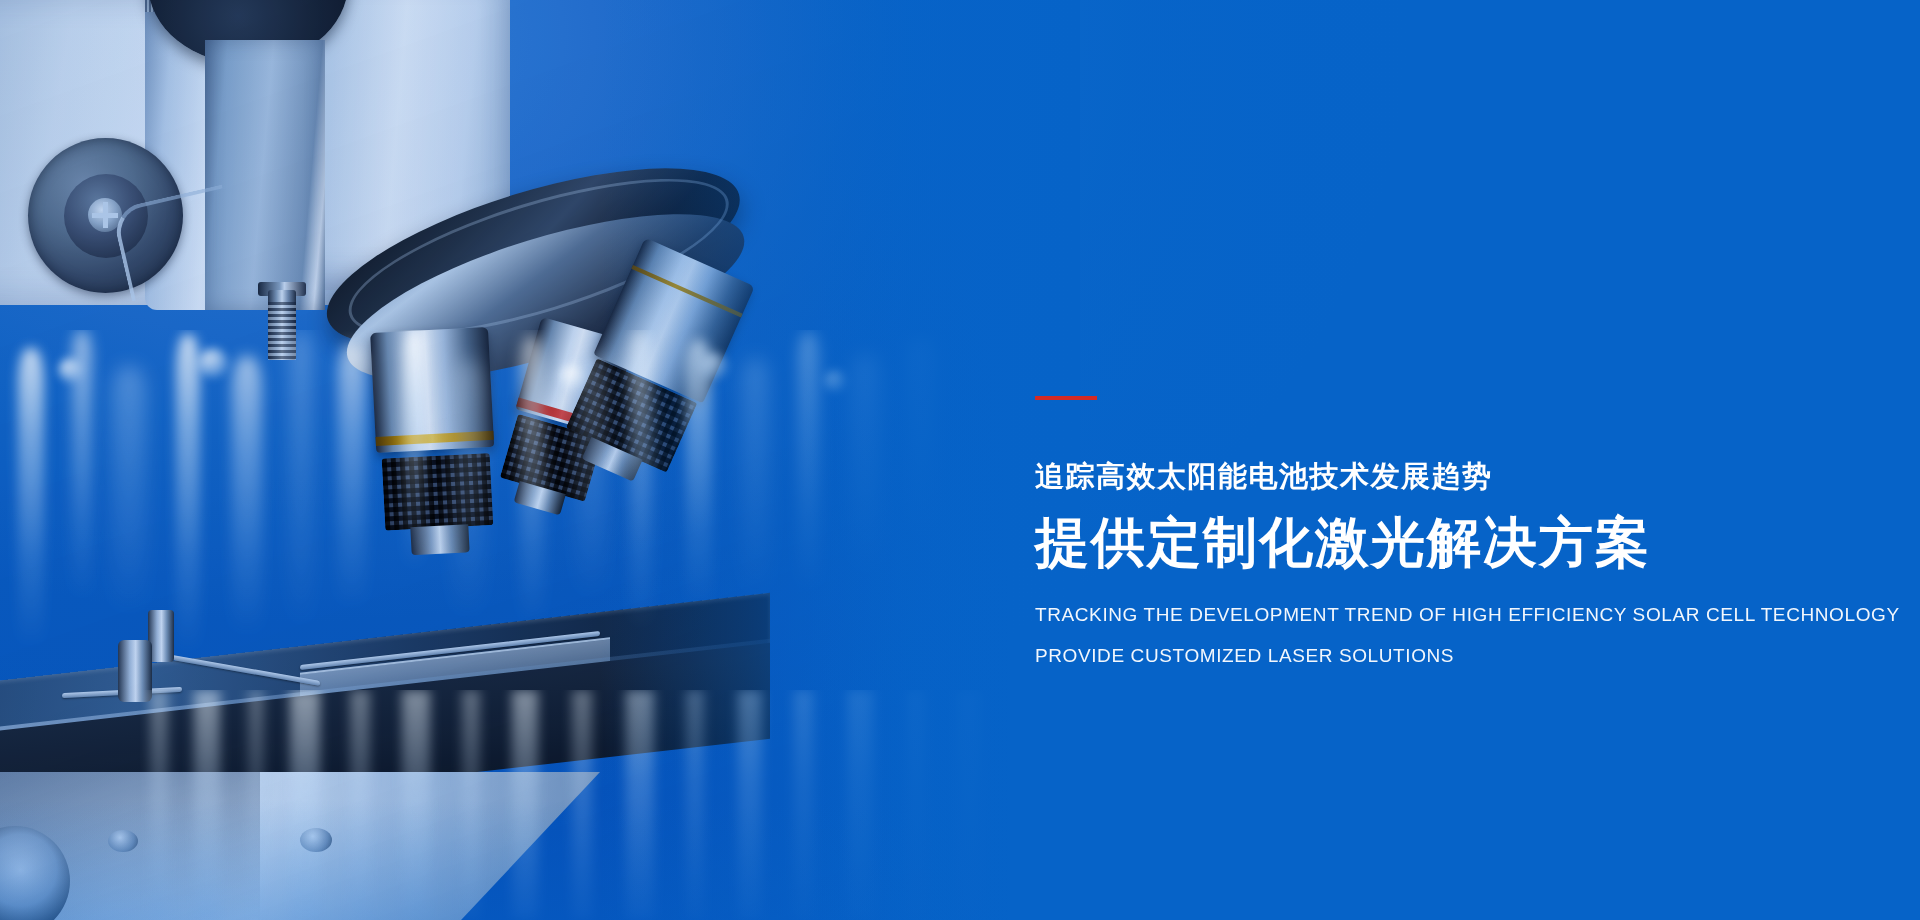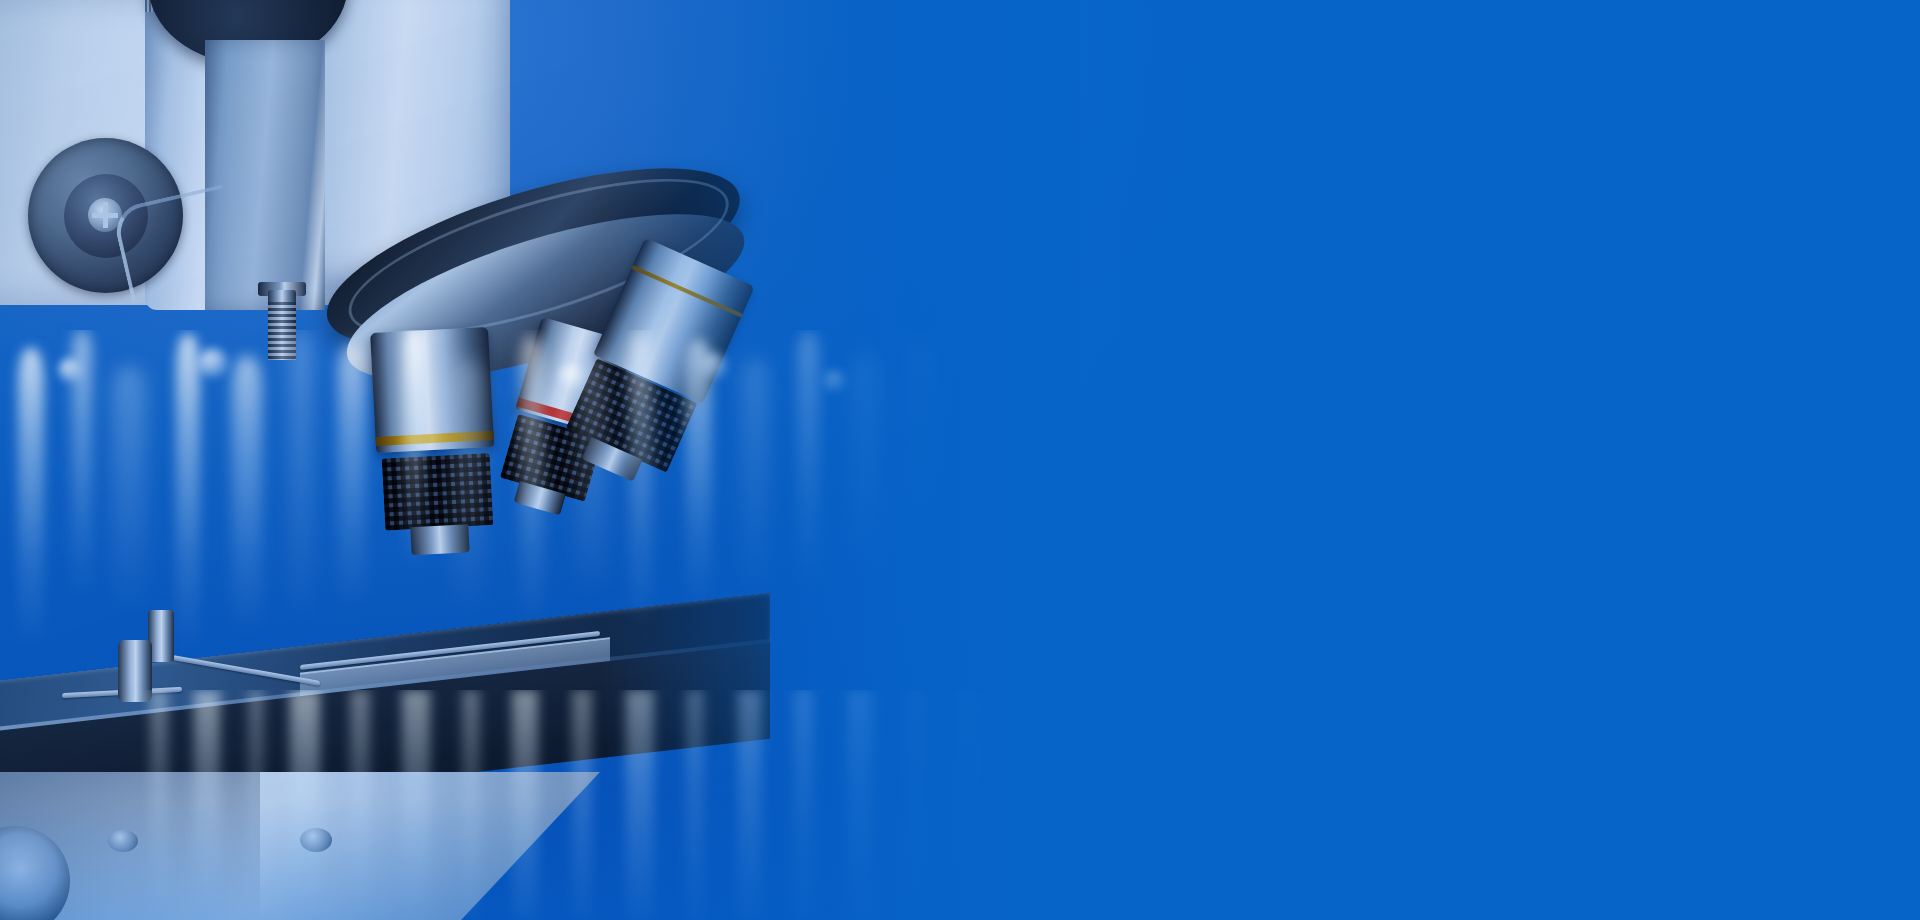--- a/index.html
+++ b/index.html
@@ -580,14 +580,21 @@
     <div class="vband" style="left:654px; width:20px; opacity:.44;"></div>
     <div class="vband" style="left:708px; width:26px; opacity:.55;"></div>
     <div class="vband" style="left:768px; width:18px; opacity:.38;"></div>
     <div class="vband" style="left:818px; width:24px; opacity:.42;"></div>
   </div>
 
   <div class="photo-fade-right"></div>
   <div class="photo-fade-bottom"></div>
   <div class="bg-right-flat"></div>
 
+  <div class="content">
+    <div class="accent-bar"></div>
+    <div class="subtitle-cn">追踪高效太阳能电池技术发展趋势</div>
+    <div class="title-cn">提供定制化激光解决方案</div>
+    <div class="eyebrow-en">TRACKING THE DEVELOPMENT TREND OF HIGH EFFICIENCY SOLAR CELL TECHNOLOGY</div>
+    <div class="eyebrow-en second">PROVIDE CUSTOMIZED LASER SOLUTIONS</div>
+  </div>
 
 </div>
 
 </body></html>

